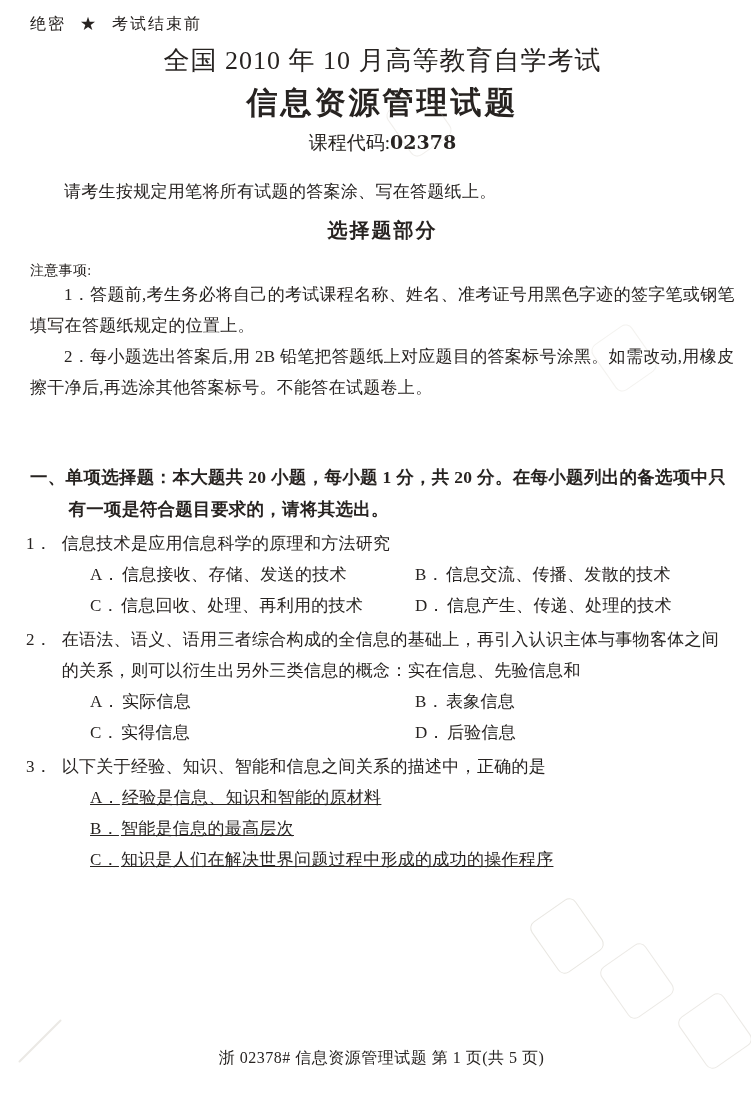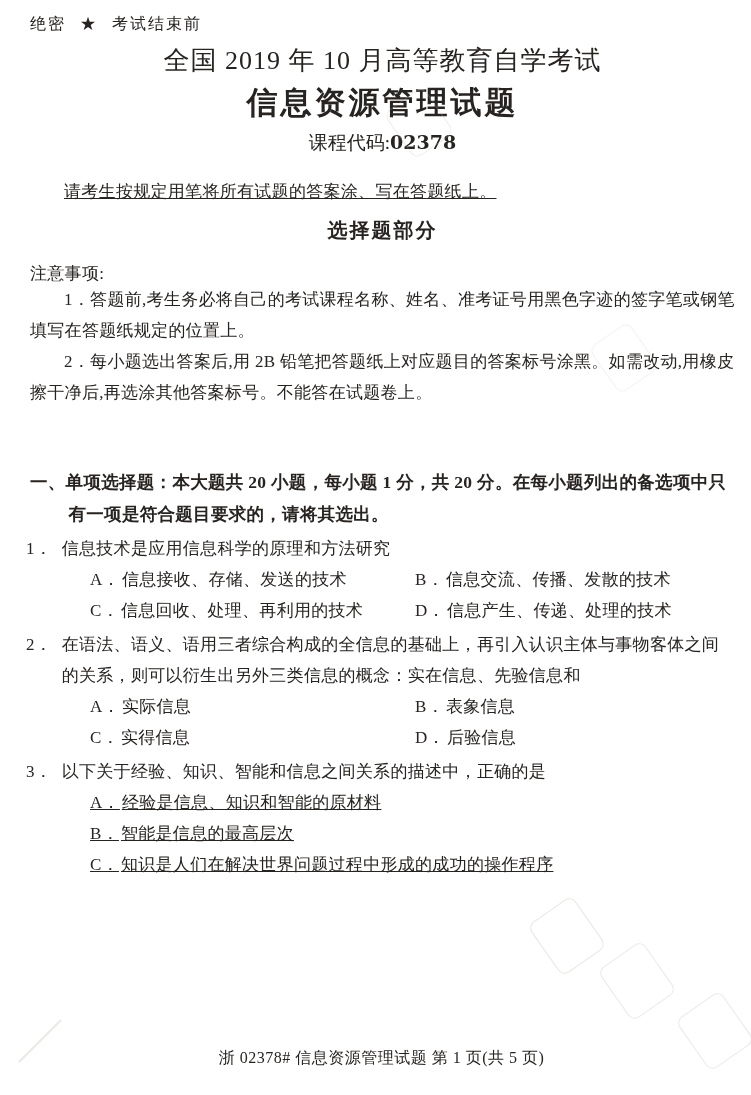--- a/index.html
+++ b/index.html
@@ -48,32 +48,31 @@
   }
   .course-code .code-num {
     font-weight: 700;
     font-family: "DejaVu Serif", "Liberation Serif", serif;
   }
   .instruction {
     font-size: 17px;
     margin: 24px 0 0 0;
     text-indent: 2em;
     letter-spacing: 0.3px;
-    text-decoration: underline;
   }
   .section-title {
     text-align: center;
     font-size: 20px;
     font-weight: 700;
     font-family: "DejaVu Sans", "Liberation Sans", sans-serif;
     letter-spacing: 2px;
     margin-top: 14px;
   }
   .notes-heading {
-    font-size: 17px;
+    font-size: 14px;
     margin-top: 18px;
     letter-spacing: 0.3px;
   }
   .note {
     font-size: 17px;
     line-height: 1.82;
     text-indent: 2em;
     margin: 0;
     letter-spacing: 0.3px;
   }
@@ -142,21 +141,21 @@
   .wm5 { width: 46px; height: 54px; left: 600px; top: 330px; border-color: rgba(200,194,182,0.22); }
   .wm6 { width: 60px; height: 2px; left: 10px; top: 1040px; transform: rotate(-45deg); border: none; background: rgba(190,183,170,0.3); }
 </style>
 </head>
 <body>
 
 <div class="page">
 
   <div class="classification">绝密 ★ 考试结束前</div>
 
-  <div class="title">全国 2019 年 10 月高等教育自学考试</div>
+  <div class="title">全国 2010 年 10 月高等教育自学考试</div>
 
   <div class="subtitle">信息资源管理试题</div>
 
   <div class="course-code"><span>课程代码:</span><span class="code-num">02378</span></div>
 
   <p class="instruction">请考生按规定用笔将所有试题的答案涂、写在答题纸上。</p>
 
   <div class="section-title">选择题部分</div>
 
   <div class="notes-heading">注意事项:</div>

